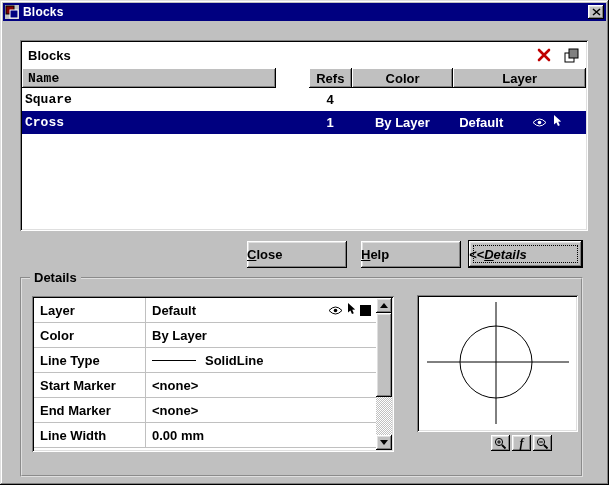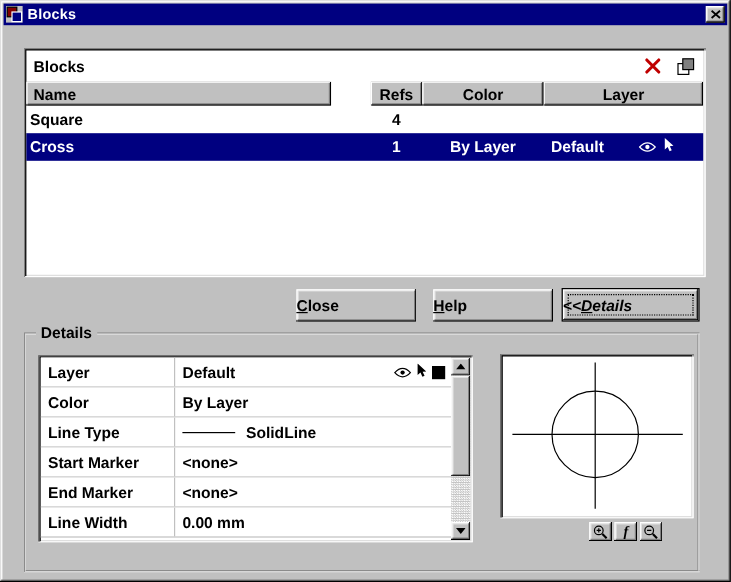--- a/index.html
+++ b/index.html
@@ -46,21 +46,21 @@
   }
   .list-header { height: 26px; display: flex; align-items: center; padding: 0 6px; }
   .list-tools { margin-left: auto; display: flex; align-items: center; gap: 9px; }
   .tool-btn { width: 18px; height: 18px; border: none; background: transparent; padding: 0;
               display: flex; align-items: center; justify-content: center; cursor: pointer; }
   .col-row { display: flex; height: 20px; }
   .col {
     background: #c0c0c0; display: flex; align-items: center;
     box-shadow: inset -1px -1px 0 #000, inset 1px 1px 0 #fff, inset -2px -2px 0 #808080;
   }
-  .c-name  { width: 260px; padding-left: 6px; }
+  .c-name  { width: 260px; padding-left: 6px; font-family: Liberation Mono, monospace; }
   .c-refs  { width: 44px;  justify-content: center; margin-left: 33px; }
   .c-color { width: 104px; justify-content: center; }
   .c-layer { width: 136px; }
   .col.c-layer { justify-content: center; }
   .c-extra { flex: 1; }
   .list-row { display: flex; height: 23px; background: #fff; color: #000; cursor: default; }
   .list-row .cell { display: flex; align-items: center; overflow: hidden; }
   .cell.c-name  { padding-left: 3px; }
   .cell.c-layer { padding-left: 6px; }
   .cell.c-extra { justify-content: center; }

